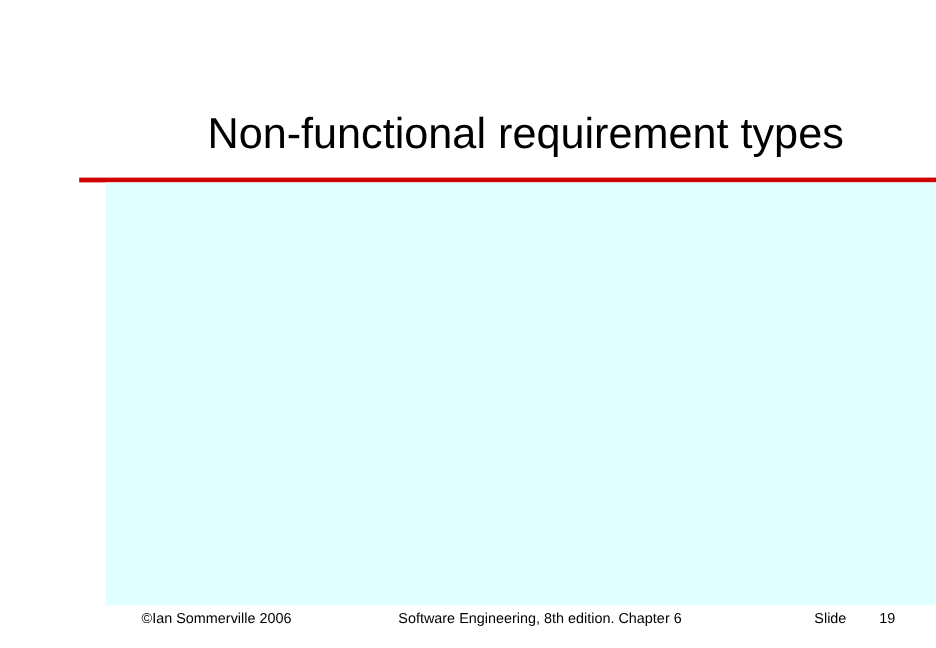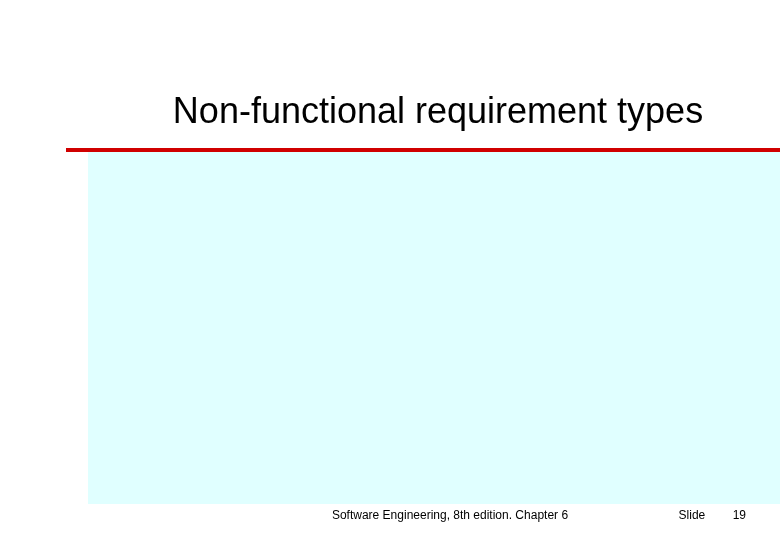--- a/index.html
+++ b/index.html
@@ -71,18 +71,19 @@
   }
 </style>
 </head>
 <body>
 
 <div class="slide">
   <div class="title">Non-functional requirement types</div>
   <div class="red-rule"></div>
   <div class="content-area"></div>
   <div class="footer">
+    <div class="footer-left">©Ian Sommerville 2006</div>
     <div class="footer-center">Software Engineering, 8th edition. Chapter 6</div>
     <div class="footer-right">
       <span>Slide </span><span>19</span>
     </div>
   </div>
 </div>
 
 </body></html>

